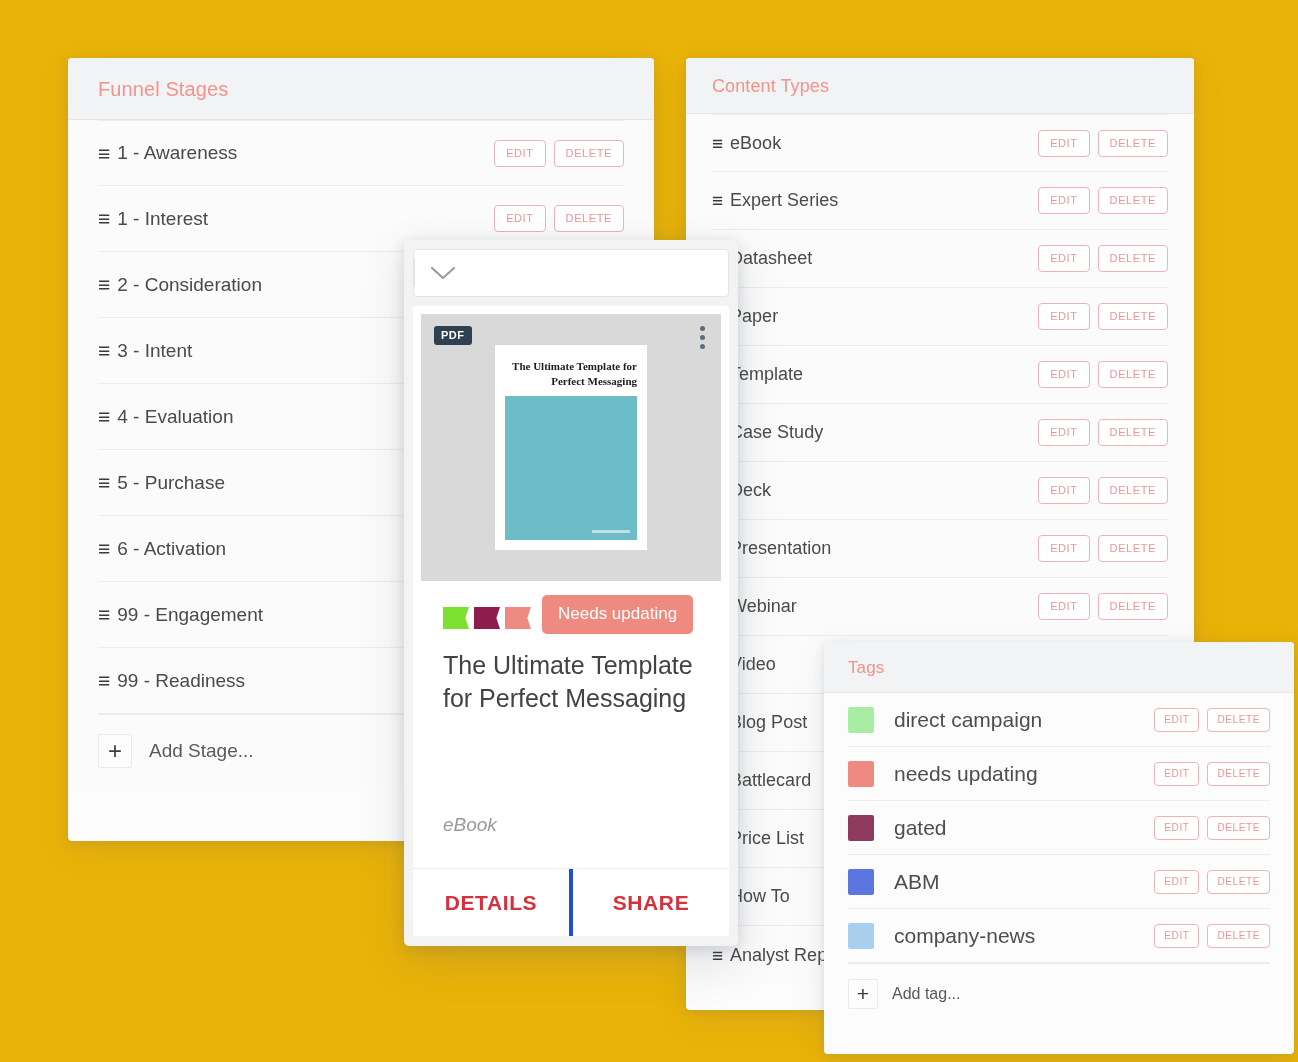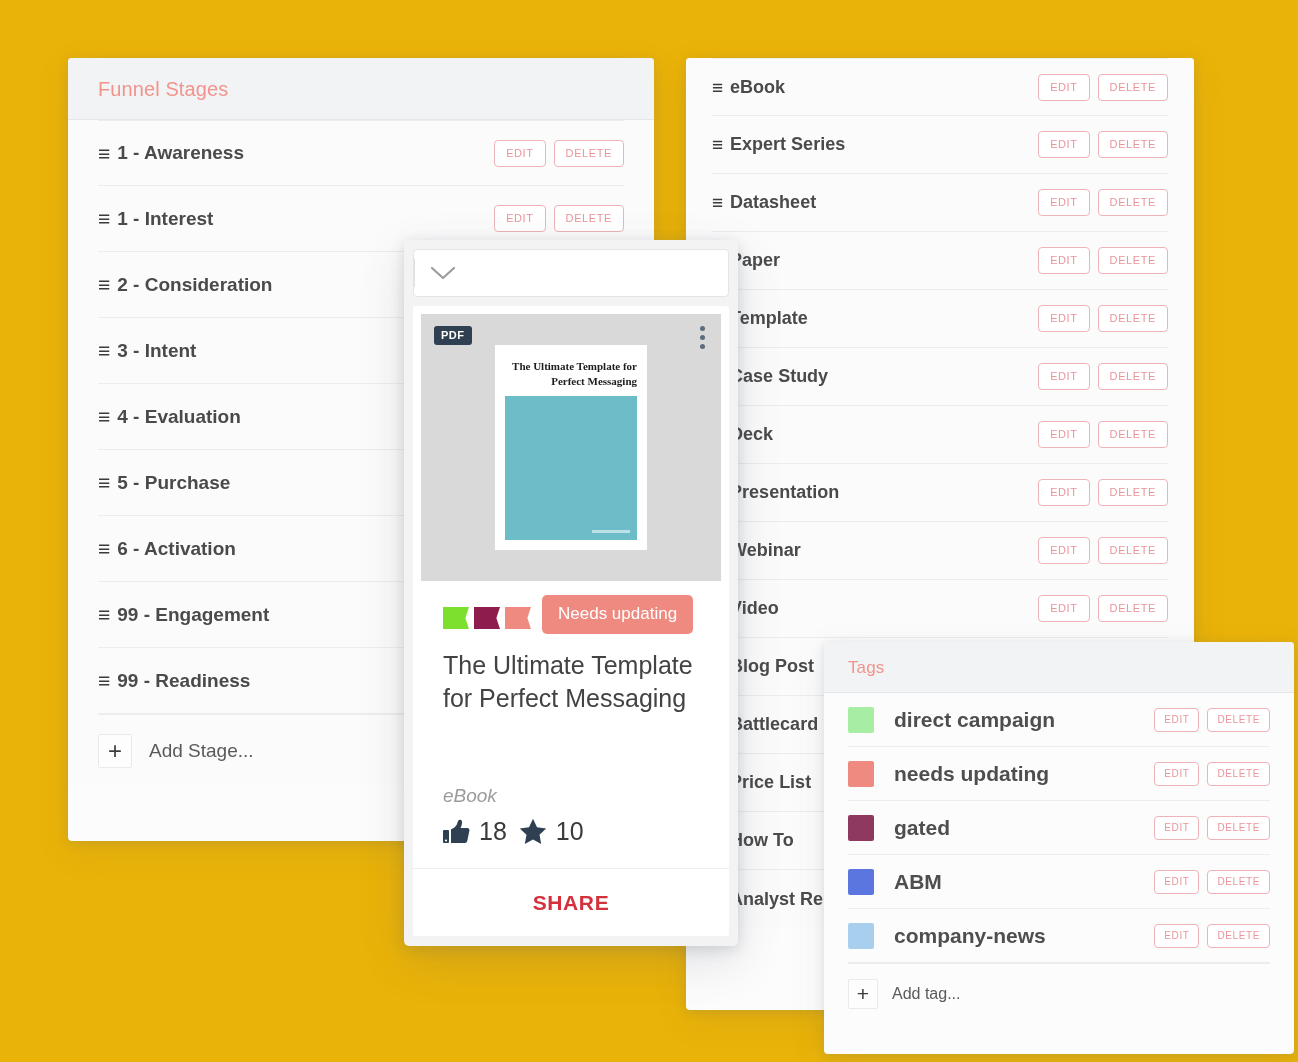--- a/index.html
+++ b/index.html
@@ -50,21 +50,21 @@
     font-size: 21px;
     line-height: 1;
     color: #3b3b3b;
     margin-right: 7px;
     letter-spacing: 0;
     user-select: none;
   }
   .row-label {
     font-size: 19px;
     color: #4a4a4a;
-    font-weight: 700;
+    font-weight: 400;
     white-space: nowrap;
   }
   .row-actions {
     margin-left: auto;
     display: flex;
     gap: 8px;
   }
   .mini-btn {
     border: 1px solid #eeb3b6;
     color: #e9959b;
@@ -370,20 +370,23 @@
           </div>
         </div>
         <div class="add-row">
           <div class="add-plus">+</div>
           <div class="add-label">Add Stage...</div>
         </div>
       </div>
   </div>
 
   <div class="panel" id="content-panel">
+    <div class="panel-header">
+      <div class="panel-title">Content Types</div>
+    </div>
     <div class="panel-body" id="content-body">
         <div class="row">
           <span class="grip">≡</span>
           <span class="row-label">eBook</span>
           <div class="row-actions">
             <button class="mini-btn">EDIT</button>
             <button class="mini-btn">DELETE</button>
           </div>
         </div>
         <div class="row">
@@ -533,43 +536,24 @@
             <span class="ribbon" style="background: rgb(142, 28, 77);"></span>
             <span class="ribbon" style="background: rgb(238, 138, 128);"></span>
           </div>
         <div class="badge-pill" style="background: rgb(238, 138, 128);">Needs updating</div>
       </div>
 
       <div class="card-title">The Ultimate Template for Perfect Messaging</div>
 
       <div class="card-meta">
         <div class="card-kind">eBook</div>
-        <div class="stats">
-          <div class="stat">
-            <span>
-              <svg width="27" height="25" viewBox="0 0 27 25">
-                <rect x="0" y="11" width="6" height="13" rx="1" fill="#2e4052"></rect>
-                <circle cx="3" cy="21.5" r="1.1" fill="#ffffff"></circle>
-                <path d="M8 24 L8 10.5 C8 10.5 13 8.6 14.2 4.6 C15 2 15.4 0.6 17.2 0.8 C19.6 1.1 19.3 4 18.6 6.3 C18.2 7.6 17.6 9 17.6 9 L24.3 9 C25.8 9 26.7 10.2 26.4 11.5 L24.3 21.8 C24 23.2 23 24 21.7 24 Z" fill="#2e4052"></path>
-              </svg>
-            </span>
-            <span class="stat-num">18</span>
-          </div>
-          <div class="stat">
-            <span>
-              <svg width="28" height="27" viewBox="0 0 28 27">
-                <path d="M14 0.8 L18 9.2 L27.2 10.4 L20.5 16.8 L22.2 26 L14 21.5 L5.8 26 L7.5 16.8 L0.8 10.4 L10 9.2 Z" fill="#2e4052"></path>
-              </svg>
-            </span>
-            <span class="stat-num">10</span>
-          </div>
-        </div>
       </div>
 
       <div class="card-actions">
+        <div class="card-action">DETAILS</div>
         <div class="card-action">SHARE</div>
       </div>
 
     </div>
   </div>
 
   <div class="panel" id="tags-panel">
     <div class="panel-header">
       <div class="panel-title">Tags</div>
     </div>

